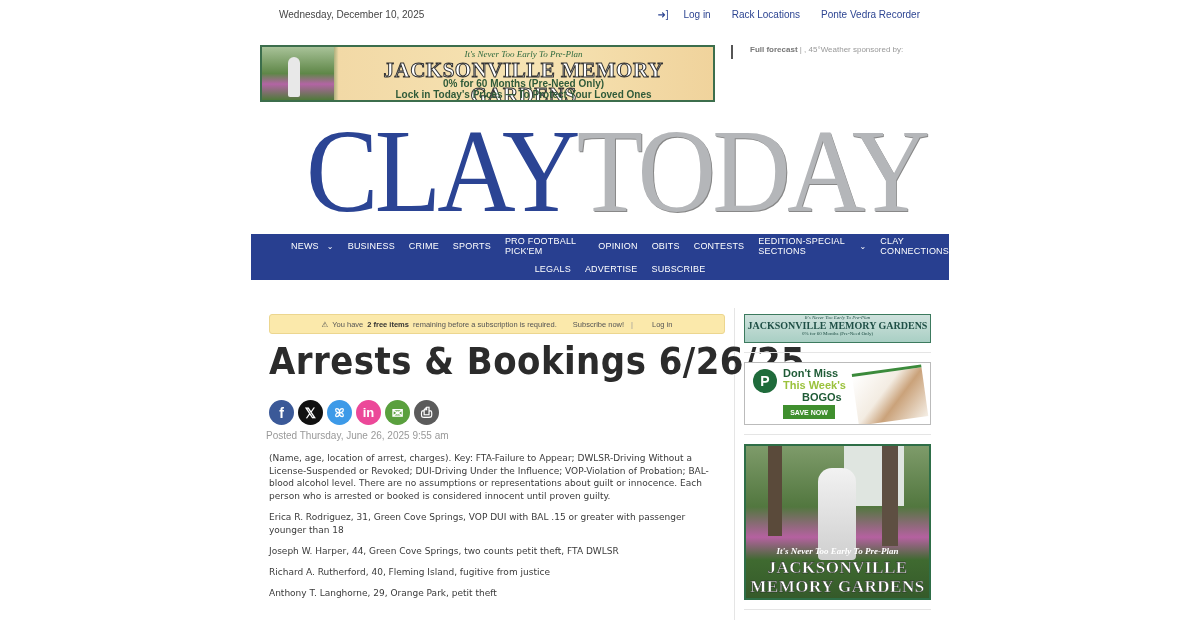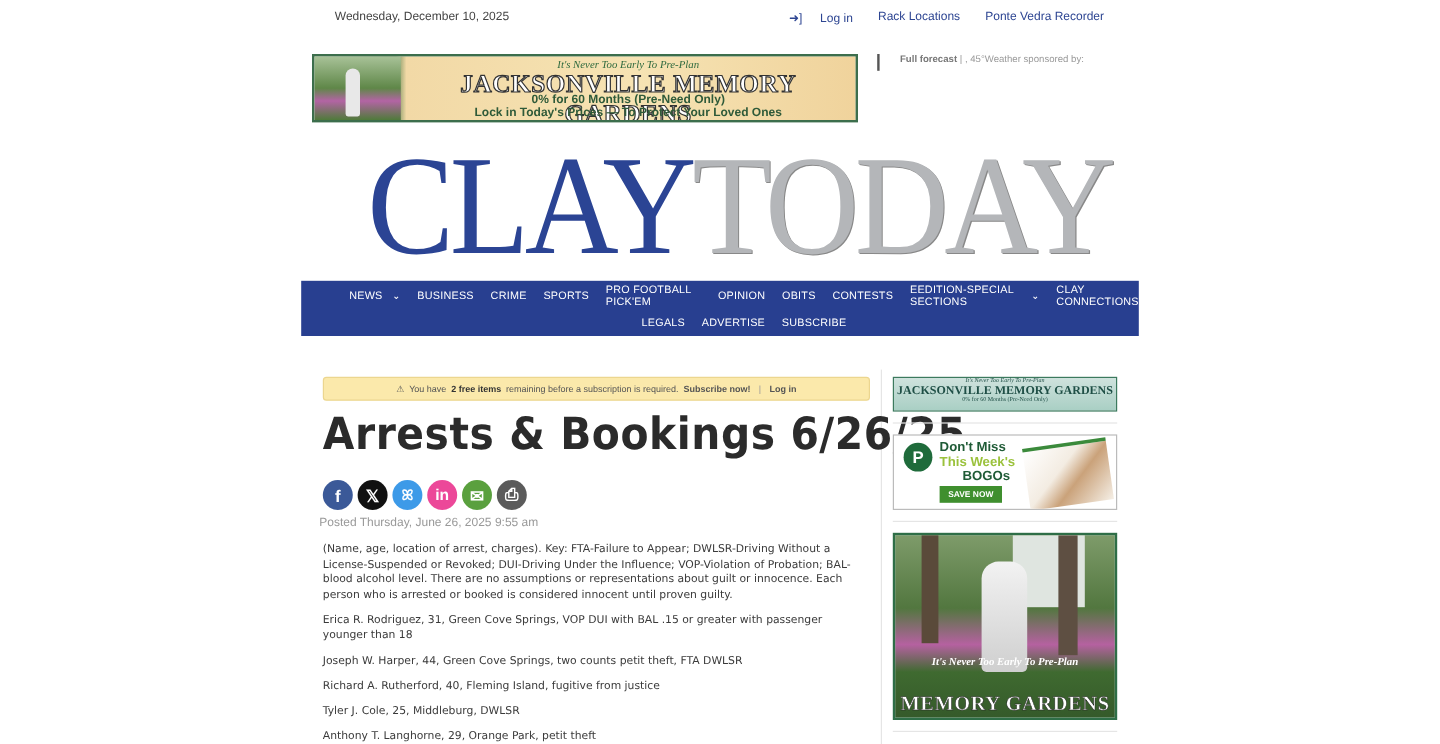--- a/index.html
+++ b/index.html
@@ -23,21 +23,21 @@
   .logo .today { color: #b4b6b9; text-shadow: 1px 1px 0 #888; }
   .nav { position: absolute; left: 251px; top: 234px; width: 698px; height: 46px; background: #283f90; }
   .nav .row { position: absolute; left: 0; right: 0; display: flex; justify-content: center; align-items: center; font-size: 9px; color: #fff; letter-spacing: 0.2px; padding-left: 40px; }
   .nav .row1 { top: 6px; height: 12px; gap: 14px; }
   .nav .row2 { top: 29px; height: 12px; gap: 14px; }
   .nav .item { display: flex; align-items: center; gap: 8px; cursor: pointer; text-transform: uppercase; }
   .nav .chev { font-size: 8px; }
   .content-divider { position: absolute; left: 734px; top: 308px; width: 1px; height: 312px; background: #e5e5e5; }
   .paywall { position: absolute; left: 269px; top: 314px; width: 456px; height: 20px; background: #fbe9ab; border: 1px solid #ecd68f; border-radius: 3px; font-size: 7.5px; color: #555; display: flex; align-items: center; justify-content: center; gap: 4px; }
   .paywall b { color: #333; }
-  .paywall .link { color: #555; font-weight: bold; margin-left: 0; }
+  .paywall .link { color: #555; font-weight: normal; margin-left: 12px; }
   .paywall .sep { color: #999; margin: 0 3px; }
   .headline { position: absolute; left: 269px; top: 340px; font-size: 37px; font-weight: bold; color: #2b2b2b; letter-spacing: 0.5px; font-family: "DejaVu Sans", sans-serif; transform: scaleX(0.92); transform-origin: left; white-space: nowrap; }
   .share { position: absolute; left: 269px; top: 400px; display: flex; gap: 4px; }
   .share .btn { width: 25px; height: 25px; border-radius: 50%; display: flex; align-items: center; justify-content: center; color: #fff; font-weight: bold; font-size: 14px; cursor: pointer; }
   .posted { position: absolute; left: 266px; top: 430px; font-size: 10px; color: #999; }
   .body-text { position: absolute; left: 269px; top: 452px; width: 456px; font-family: "DejaVu Sans", sans-serif; font-size: 9px; line-height: 12.7px; color: #3a3a3a; }
   .body-text p { margin-bottom: 8px; }
   .body-text p.entry { margin-bottom: 8.4px; }
   .side-ad1 { position: absolute; left: 744px; top: 314px; width: 187px; height: 29px; border: 1px solid #3c7a5e; background: linear-gradient(180deg, #cfe2dd, #a9cfc4); text-align: center; font-family: "Liberation Serif", serif; color: #1f4f46; }
   .side-ad1 .a { font-size: 5px; font-style: italic; line-height: 6px; }
@@ -175,21 +175,20 @@
     </div>
 </div>
 
 <div class="posted">Posted Thursday, June 26, 2025 9:55 am</div>
 
 <div class="body-text">
   <p>(Name, age, location of arrest, charges). Key: FTA-Failure to Appear; DWLSR-Driving Without a License-Suspended or Revoked; DUI-Driving Under the Influence; VOP-Violation of Probation; BAL-blood alcohol level. There are no assumptions or representations about guilt or innocence. Each person who is arrested or booked is considered innocent until proven guilty.</p>
   <p class="entry">Erica R. Rodriguez, 31, Green Cove Springs, VOP DUI with BAL .15 or greater with passenger younger than 18</p>
   <p class="entry">Joseph W. Harper, 44, Green Cove Springs, two counts petit theft, FTA DWLSR</p>
   <p class="entry">Richard A. Rutherford, 40, Fleming Island, fugitive from justice</p>
-  <p class="entry">Tyler J. Cole, 25, Middleburg, DWLSR</p>
   <p class="entry">Anthony T. Langhorne, 29, Orange Park, petit theft</p>
 
 </div>
 
 <div class="side-ad1">
   <div class="a">It's Never Too Early To Pre-Plan</div>
   <div class="b">JACKSONVILLE MEMORY GARDENS</div>
   <div class="c">0% for 60 Months (Pre-Need Only)</div>
 </div>
 <div class="hr-side" style="top:352px"></div>
@@ -203,15 +202,16 @@
   <div class="flyer"></div>
 </div>
 <div class="hr-side" style="top:434px"></div>
 
 <div class="side-ad3">
   <div class="sky"></div>
   <div class="tree1"></div>
   <div class="tree2"></div>
   <div class="statue"></div>
   <div class="tag">It's Never Too Early To Pre-Plan</div>
+  <div class="name1">JACKSONVILLE</div>
   <div class="name2">MEMORY GARDENS</div>
 </div>
 <div class="hr-side" style="top:609px"></div>
 
 </body></html>

